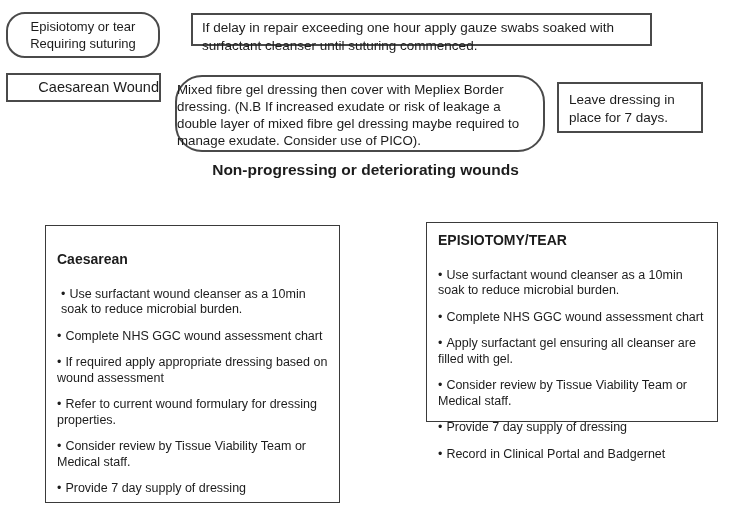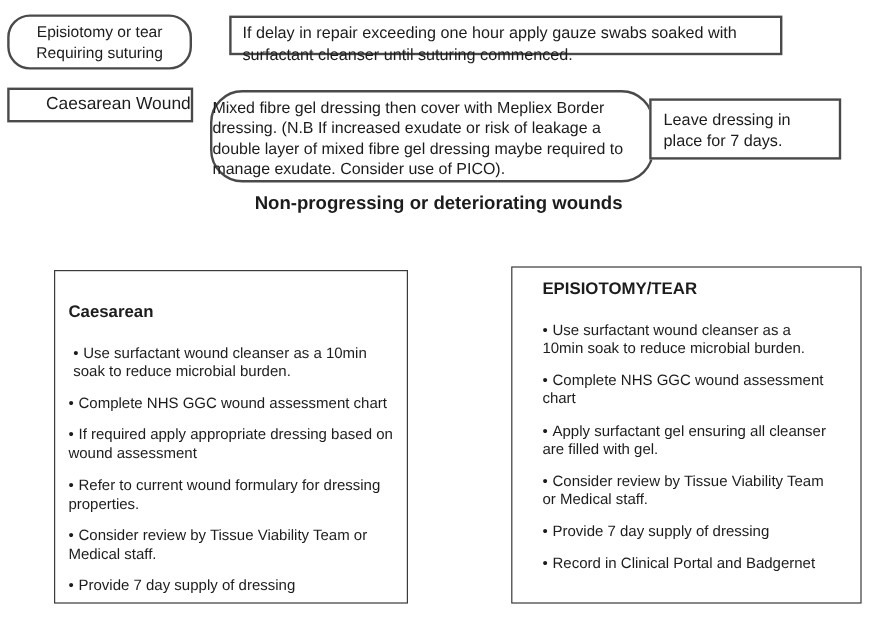--- a/index.html
+++ b/index.html
@@ -32,41 +32,41 @@
   }
   #caesarean-label-box {
     left: 6px; top: 73px; width: 155px; height: 29px;
     text-align: right; padding-top: 4px; font-size: 14.5px;
   }
   #caesarean-instruction-box {
     left: 175px; top: 75px; width: 370px; height: 77px;
     padding: 4px 0; font-size: 13.3px; line-height: 17px; border-radius: 27px;
   }
   #dressing-duration-box {
-    left: 541px; top: 82px; width: 160px; height: 51px;
+    left: 557px; top: 82px; width: 146px; height: 51px;
     padding: 7px 10px; font-size: 13.5px; line-height: 18px;
   }
 
   
   .section-heading {
     position: absolute;
     left: 0; top: 161px; width: 100%;
     text-align: center;
     font-weight: bold;
     font-size: 15.5px;
   }
 
   
   #caesarean-care-box {
     left: 45px; top: 225px; width: 295px; height: 278px;
     padding: 26px 11px; font-size: 12.5px; line-height: 15.5px;
   }
   #episiotomy-care-box {
-    left: 426px; top: 222px; width: 292px; height: 281px;
-    padding: 10px 25px; font-size: 12.5px; line-height: 15.5px;
+    left: 426px; top: 222px; width: 292px; height: 200px;
+    padding: 10px 11px; font-size: 12.5px; line-height: 15.5px;
   }
   .care-title {
     font-weight: bold;
     font-size: 14px;
     margin: 0 0 19px 0;
   }
   .li { margin: 0 0 11px 0; }
   .li-indent { padding-left: 4px; }
   .bullet { margin-right: 4px; }
 </style>

